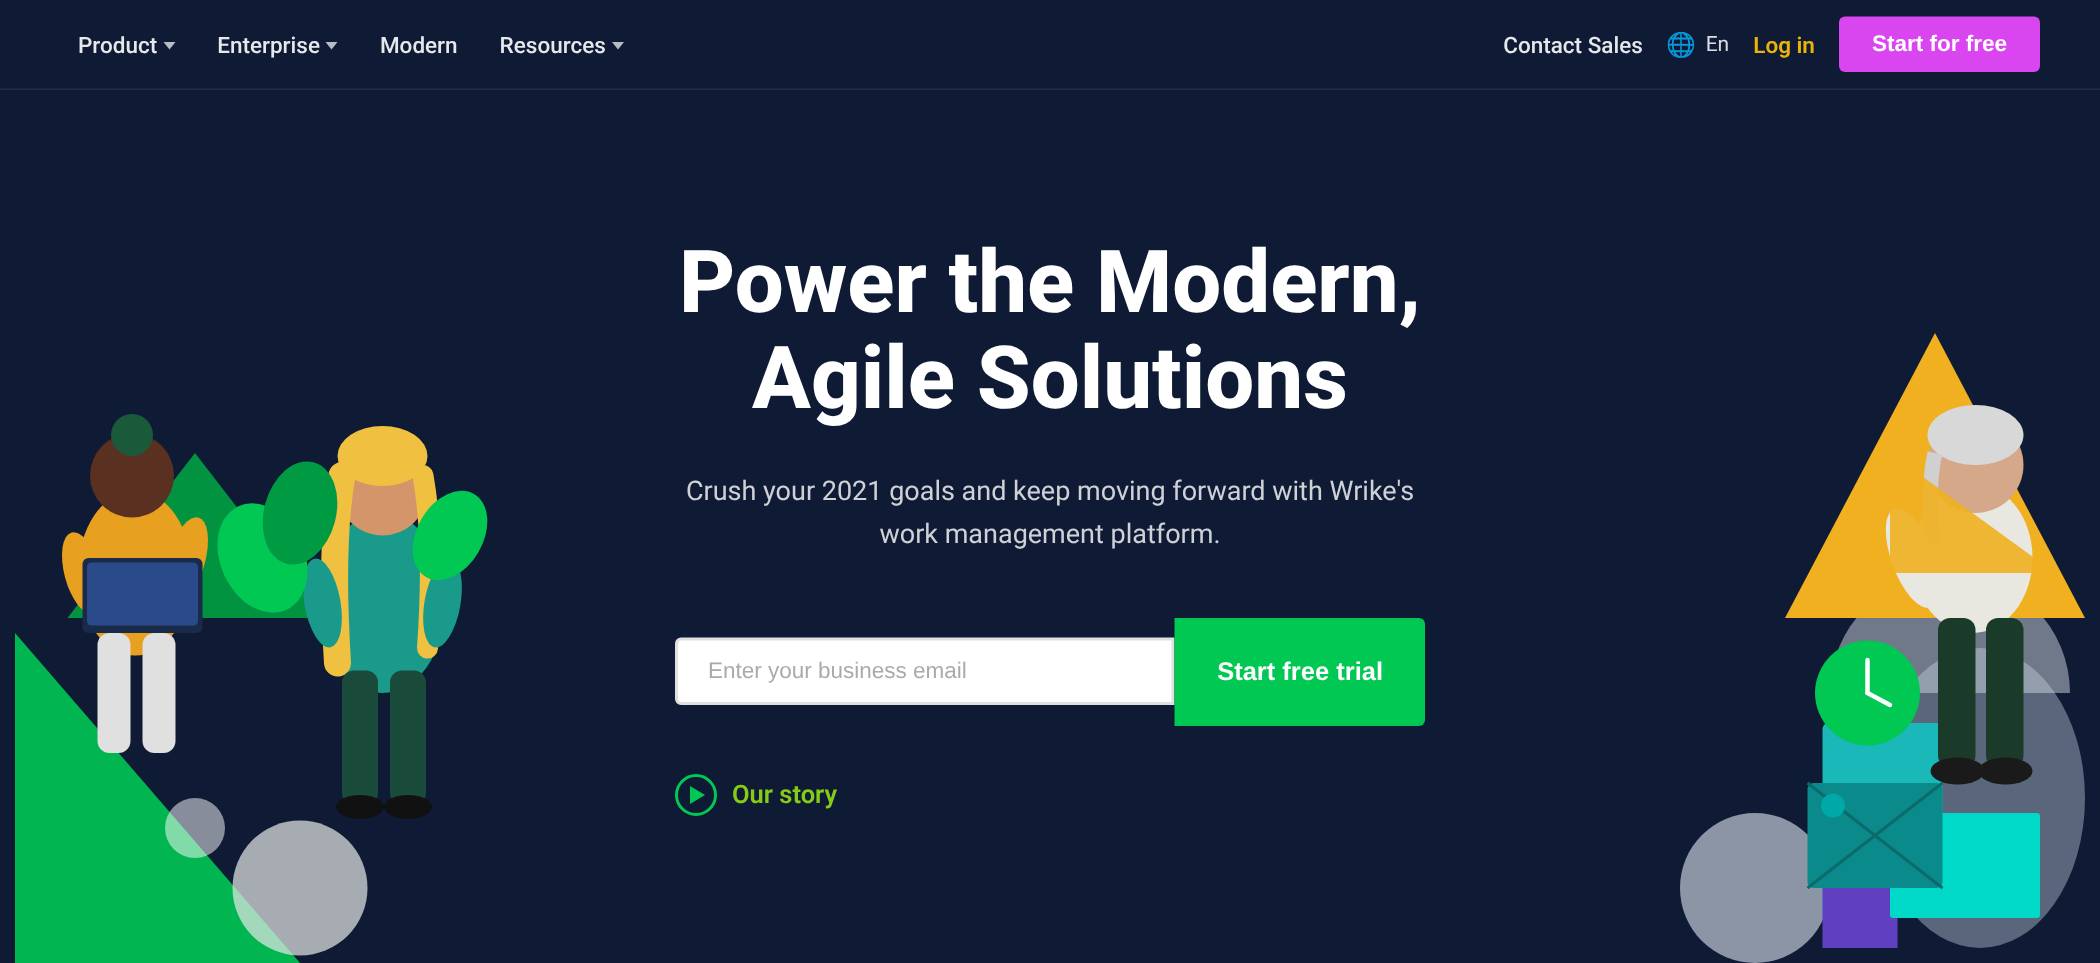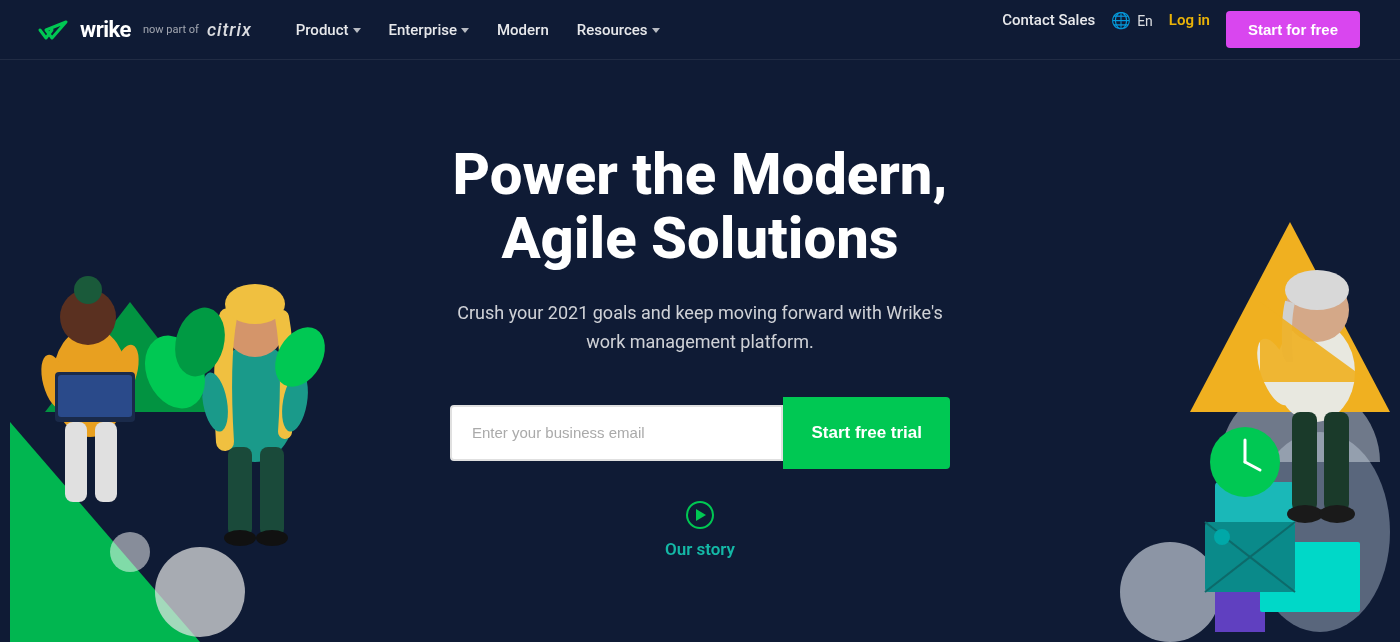--- a/index.html
+++ b/index.html
@@ -76,21 +76,21 @@
     }
     .chevron-down {
       width: 0; height: 0;
       border-left: 4px solid transparent;
       border-right: 4px solid transparent;
       border-top: 5px solid rgba(255,255,255,0.7);
       margin-top: 2px;
     }
     .nav-right {
       display: flex;
-      align-items: flex-start;
+      align-items: center;
       gap: 16px;
     }
     .contact-sales {
       color: rgba(255,255,255,0.9);
       font-size: 15px;
       font-weight: 500;
       cursor: pointer;
     }
     .lang-selector {
       display: flex;
@@ -170,21 +170,21 @@
 
     .email-input {
       flex: 1;
       padding: 16px 20px;
       font-size: 15px;
       color: #333;
       background: #fff;
       border: 2px solid #e0e0e0;
       border-radius: 4px 0 0 4px;
       outline: none;
-      height: 56px;
+      height: 45px;
     }
 
     .email-input::placeholder { color: #aaa; }
 
     .trial-btn {
       background: #00c853;
       color: #fff;
       border: none;
       padding: 16px 28px;
       font-size: 17px;
@@ -192,26 +192,25 @@
       cursor: pointer;
       border-radius: 0 4px 4px 0;
       height: 72px;
       white-space: nowrap;
     }
 
     .our-story {
       display: flex;
       align-items: center;
       gap: 10px;
-      color: #14b8a6;
+      color: #84cc16;
       font-size: 17px;
       font-weight: 600;
       cursor: pointer;
       margin-top: 8px;
-      flex-direction: column;
     }
 
     .play-circle {
       width: 28px;
       height: 28px;
       border: 2px solid #00c853;
       border-radius: 50%;
       display: flex;
       align-items: center;
       justify-content: center;
@@ -245,32 +244,20 @@
     }
 
     
     svg { overflow: visible; }
   </style>
 </head>
 <body>
 
 <nav class="navbar">
   <div class="nav-left">
-    <div class="logo-area">
-
-      <div class="logo-icon">
-        <svg width="32" height="24" viewBox="0 0 32 24">
-          <polygon points="6,12 12,20 26,4" fill="none" stroke="#00c853" stroke-width="3" stroke-linejoin="round" stroke-linecap="round"></polygon>
-          <polyline points="0,12 6,20 12,12" fill="none" stroke="#00c853" stroke-width="3" stroke-linejoin="round" stroke-linecap="round"></polyline>
-        </svg>
-      </div>
-      <span class="logo-text">wrike</span>
-      <span class="now-part-of">now part of</span>
-      <span class="citrix-text">citrix</span>
-    </div>
 
     <div class="nav-links">
       <div class="nav-link">
         <span>Product</span>
         <span class="chevron-down"></span>
       </div>
       <div class="nav-link">
         <span>Enterprise</span>
         <span class="chevron-down"></span>
       </div>

